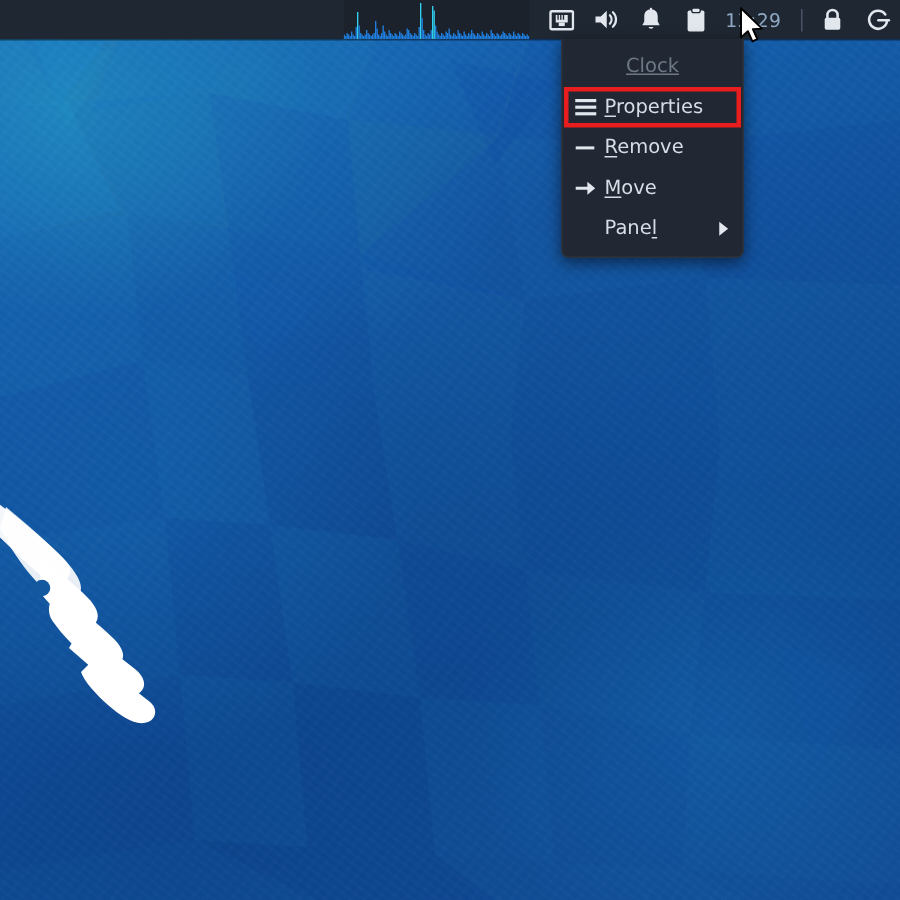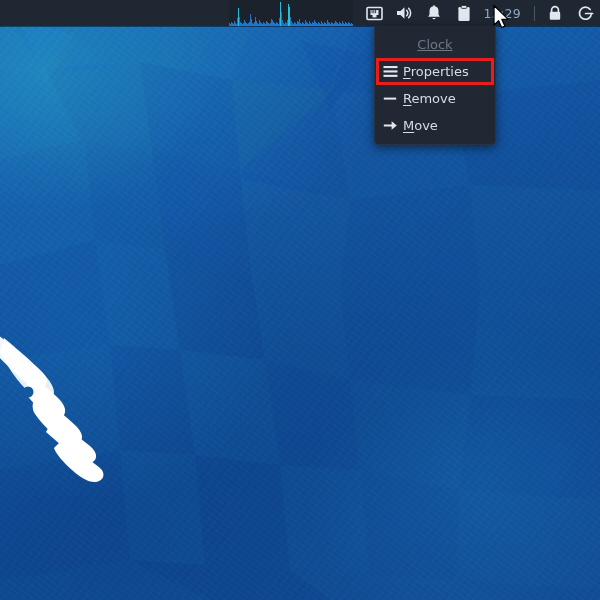--- a/index.html
+++ b/index.html
@@ -494,20 +494,29 @@
     <div class="menu-row">
       <span class="menu-icon">
         <svg width="15" height="13" viewBox="0 0 15 13">
           <line x1="0.8" y1="6.5" x2="12" y2="6.5" stroke="#e2e7ee" stroke-width="2"></line>
           <path d="M8.6 2.2 L13.8 6.5 L8.6 10.8 Z" fill="#e2e7ee"></path>
         </svg>
       </span>
       <span class="menu-label"><u>M</u>ove</span>
     </div>
 
+    <div class="menu-row">
+      <span class="menu-icon"></span>
+      <span class="menu-label">Pane<u>l</u></span>
+      <span class="submenu-arrow">
+        <svg width="9" height="11" viewBox="0 0 9 11">
+          <path d="M1.5 0.8 L7.4 5.5 L1.5 10.2 Z" fill="#e2e7ee"></path>
+        </svg>
+      </span>
+    </div>
   </div>
 
   <div id="highlight-box" style="border-color: rgb(232, 29, 29);"></div>
 
   <svg id="cursor" viewBox="0 0 20 28">
     <path d="M2 1.5 L2 21 L6.6 16.8 L9.6 23.6 L12.9 22.1 L9.9 15.4 L16 15.1 Z" fill="#ffffff" stroke="#000000" stroke-width="1.3" stroke-linejoin="round"></path>
   </svg>
 
 </div>
 

